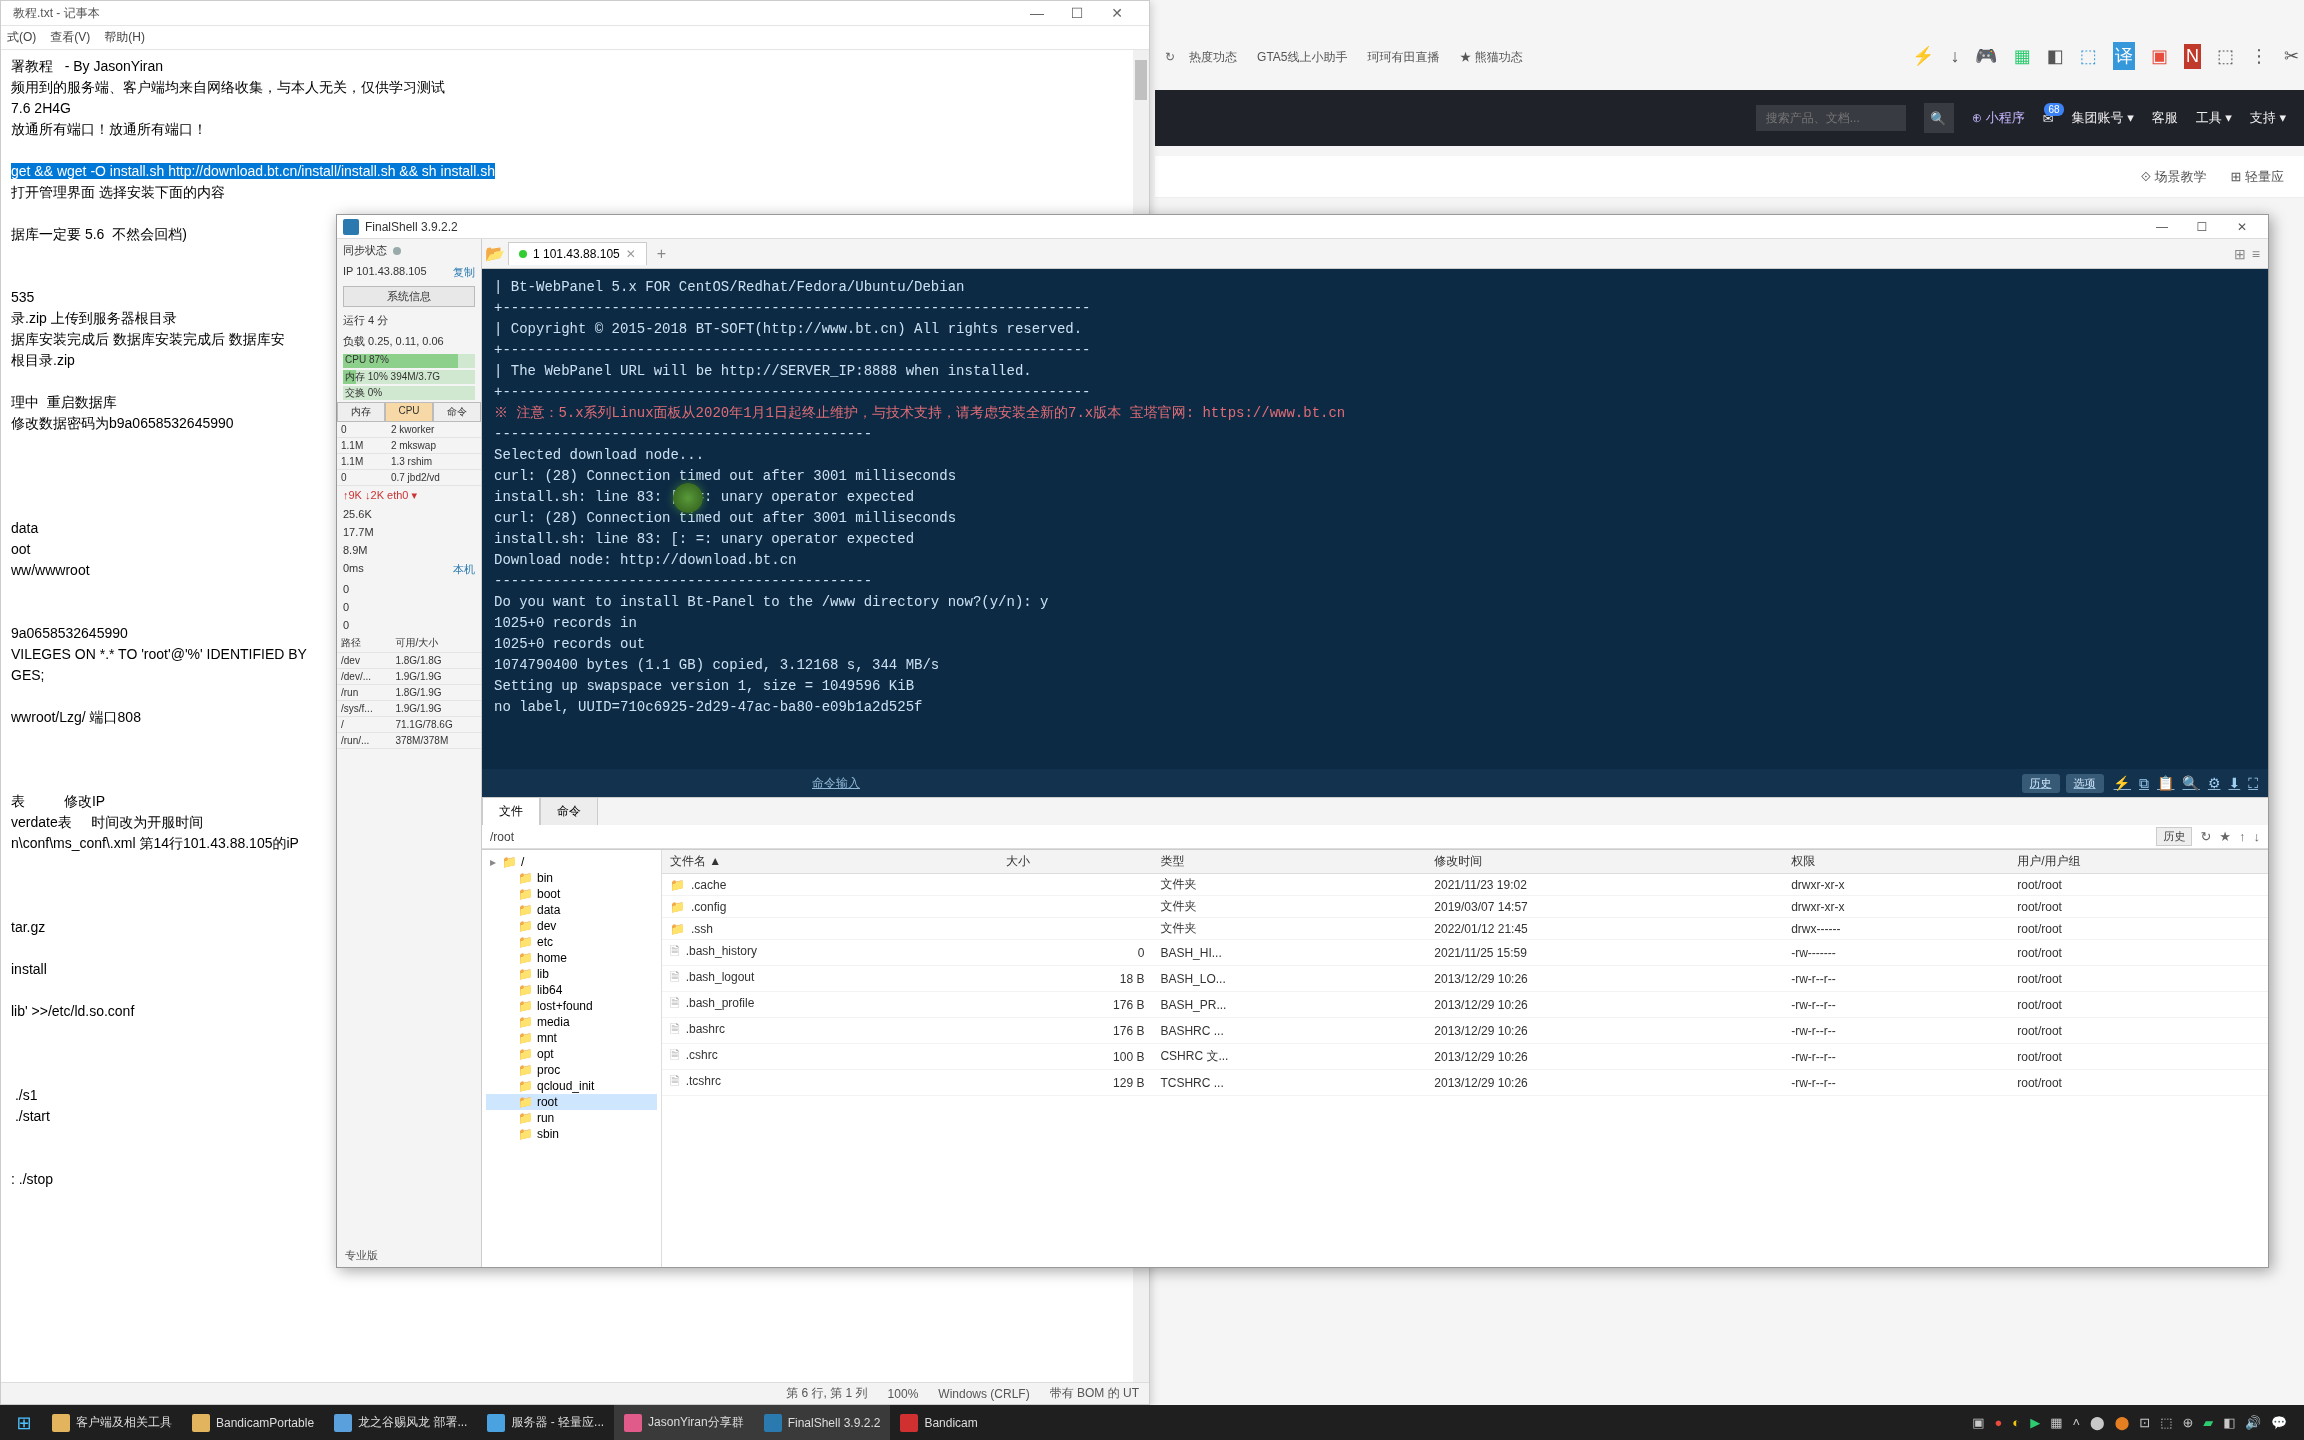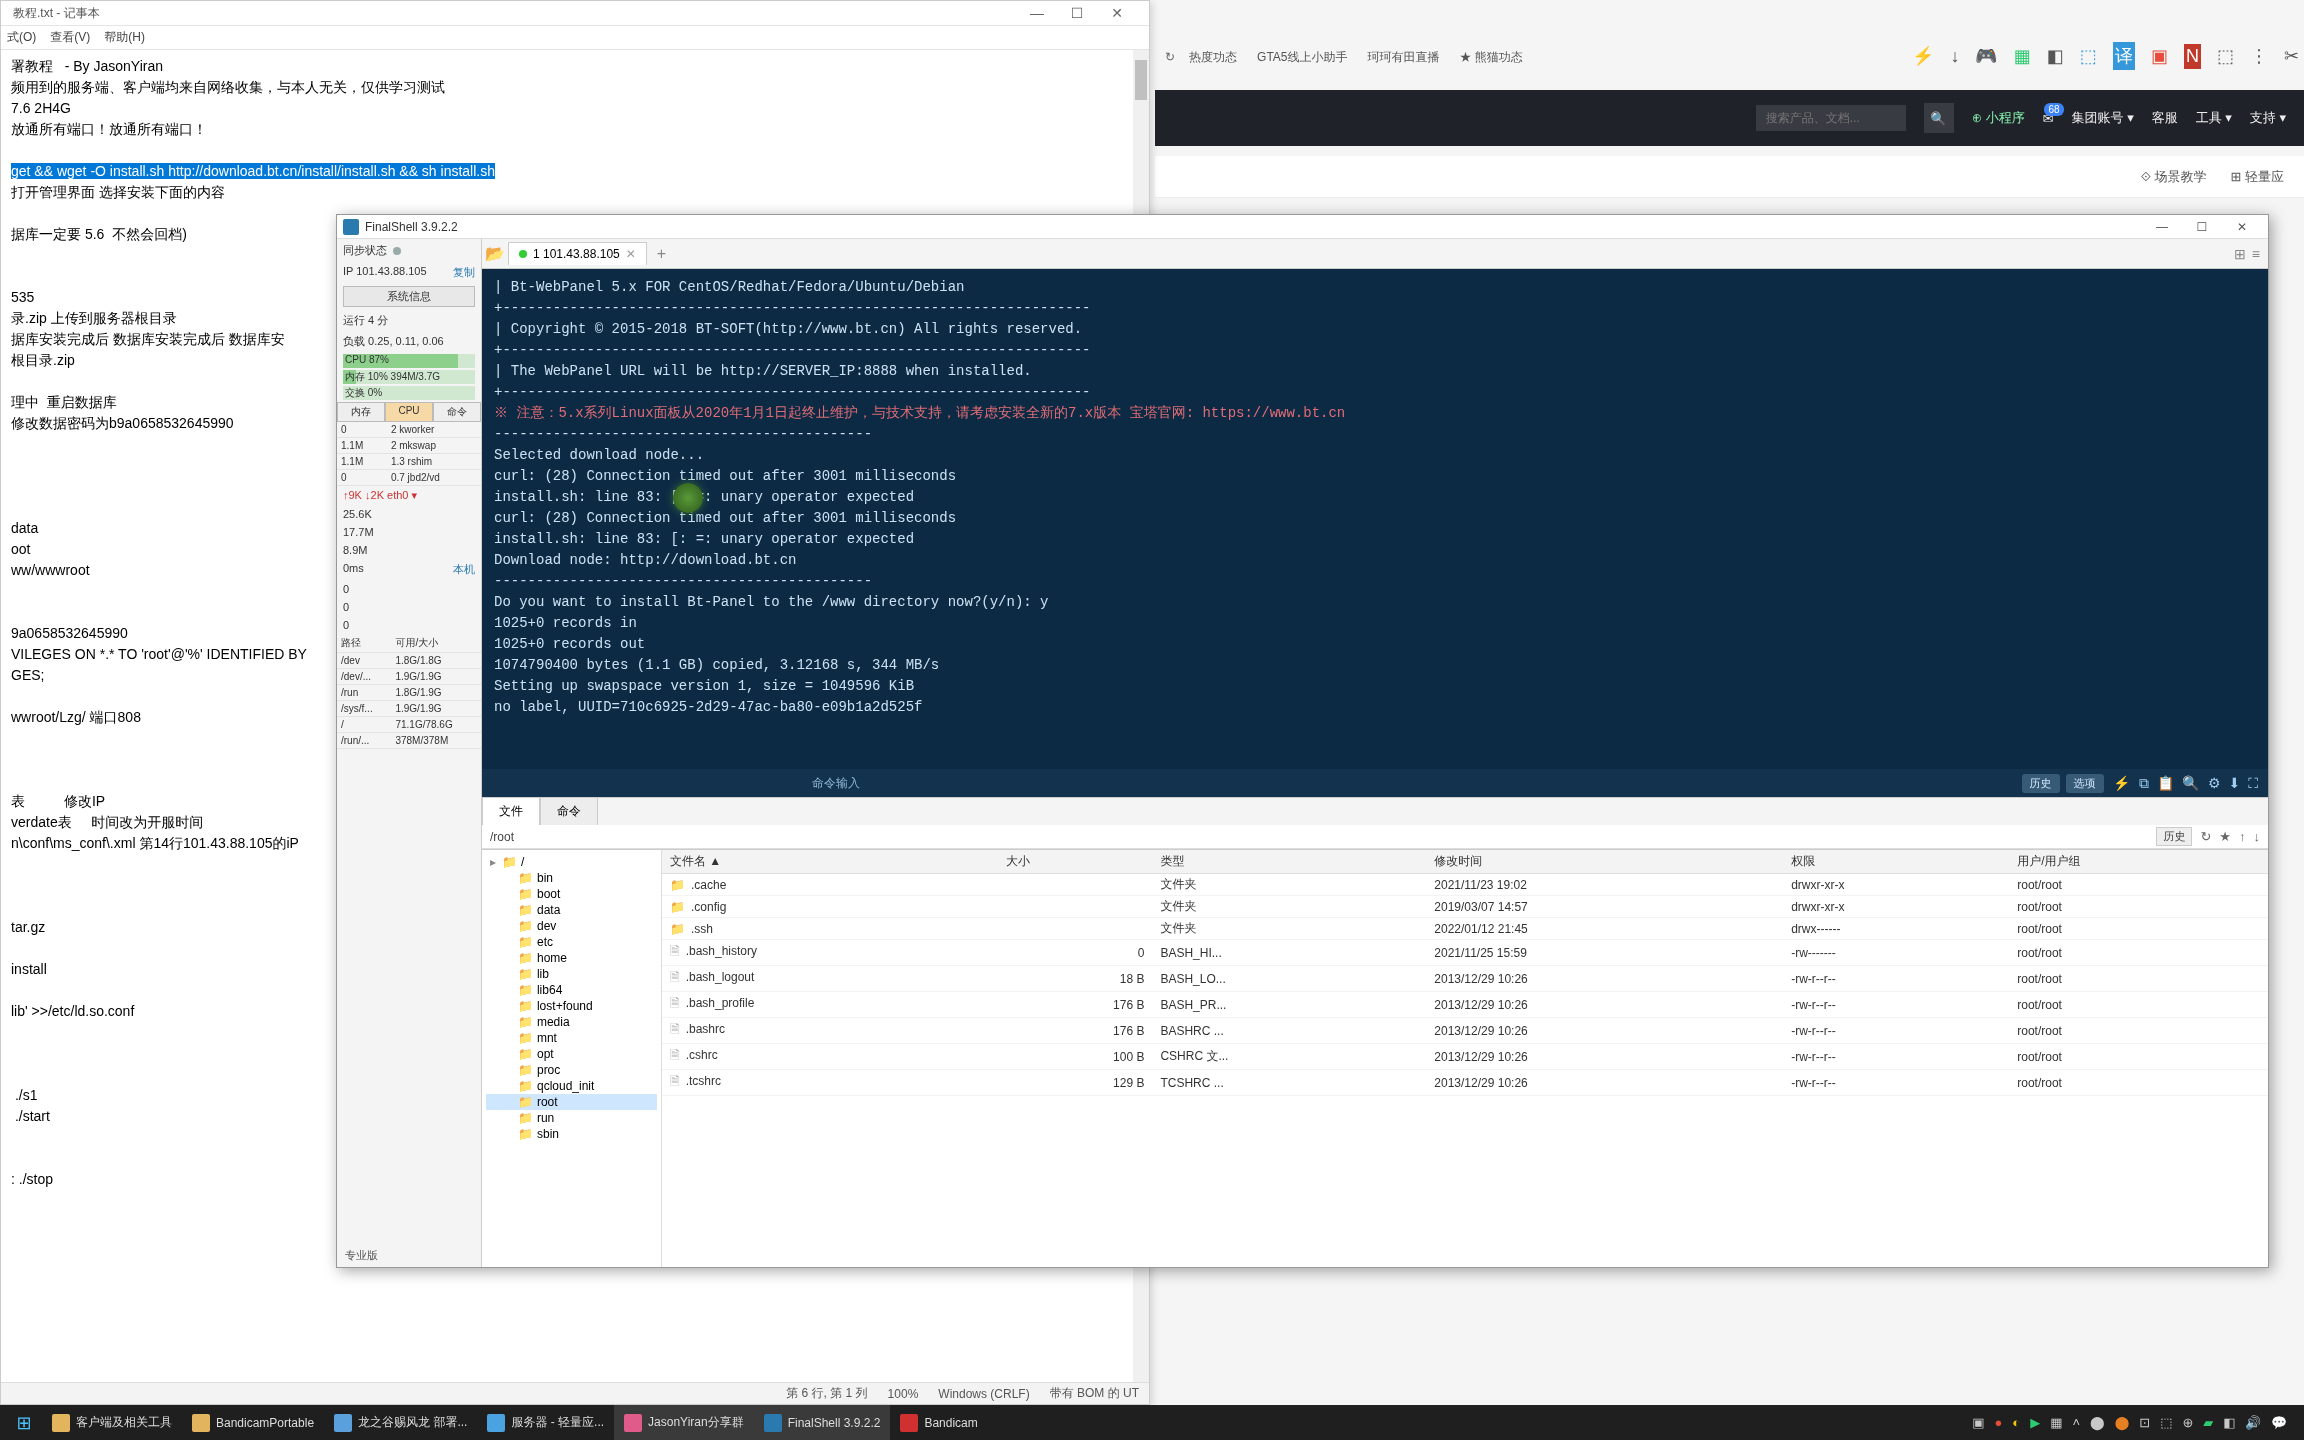--- a/index.html
+++ b/index.html
@@ -64,21 +64,21 @@
   color: #aaa;
 }
 .bt-header .badge {
   position: relative;
 }
 .bt-header .badge .count {
   position: absolute; top: -8px; right: -10px;
   background: #3b82f6; color: #fff;
   font-size: 10px; padding: 1px 4px; border-radius: 6px;
 }
-.bt-header .mini-app{color:#86efac}
+.bt-header .mini-app{color:#c4b5fd}
 .bt-subhead{
   position:absolute; top:156px; left:1155px; right:0;
   height:42px; background:#fff; border-bottom:1px solid #eee;
   display:flex; align-items:center; justify-content:flex-end;
   padding:0 20px; gap:24px; color:#555; font-size:13px;
 }
 
 
 .notepad {
   position: absolute;
@@ -232,21 +232,21 @@
 .fs-terminal .red { color: #e06c75; }
 .fs-terminal .cursor-anim{
   position:absolute;
   width:30px;height:30px;border-radius:50%;
   background: radial-gradient(circle,#599a3a 0%, #3a6b22 70%, transparent 72%);
   box-shadow:0 0 8px rgba(80,160,50,.6);
 }
 
 .fs-cmdbar{
   height:28px;background:#12324e;display:flex;align-items:center;
-  padding:0 10px;font-size:12px;color:#8fb7d6;
+  padding:0 10px;font-size:12px;color:#8fb7d6;text-decoration:underline;
 }
 .fs-cmdbar .hint{flex:0 0 auto;margin-left:320px;}
 .fs-cmdbar .spacer{flex:1}
 .fs-cmdbar .pill{
   background:#375a76;color:#cfe6fa;padding:2px 8px;border-radius:3px;margin-left:6px;font-size:11px;
 }
 .fs-cmdbar .tool-icons{display:flex;gap:8px;margin-left:10px;color:#9ecdf2;font-size:14px;}
 
 .fs-bottom-tabs{
   height:28px;display:flex;align-items:flex-end;background:#f4f4f4;

